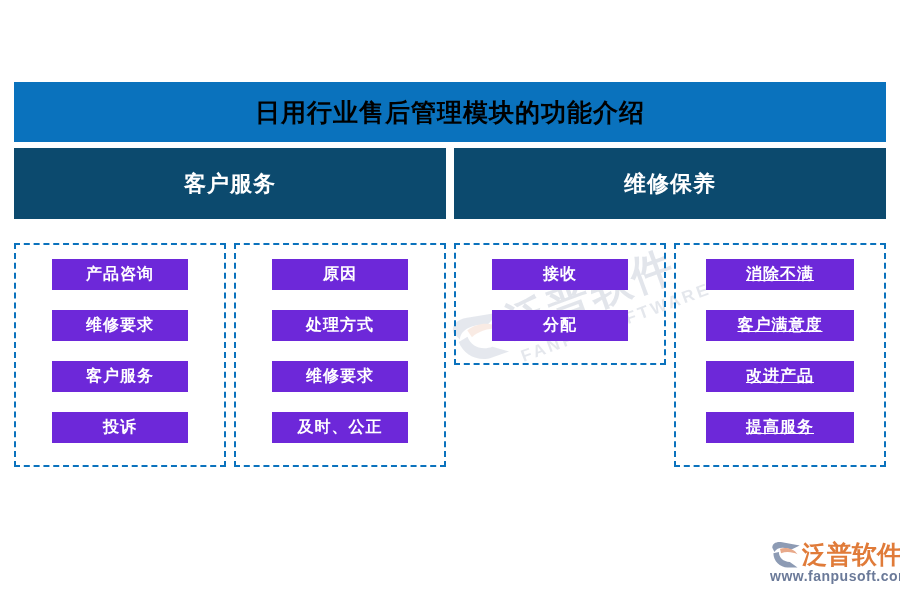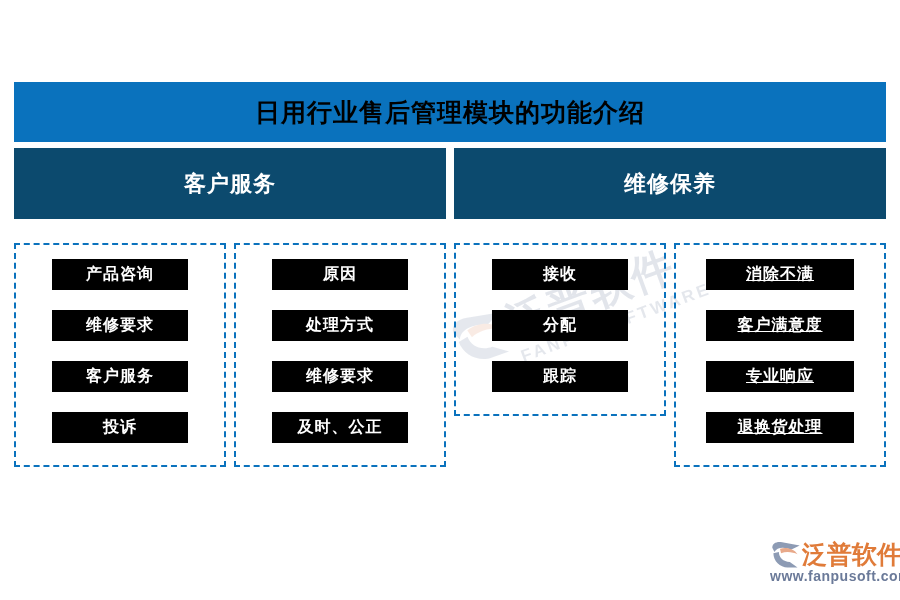--- a/index.html
+++ b/index.html
@@ -127,21 +127,21 @@
     padding: 14px 0 22px 0;
     display: flex;
     flex-direction: column;
     align-items: center;
     gap: 20px;
     background: transparent;
   }
   .item-bar {
     width: 136px;
     height: 31px;
-    background: #000000;
+    background: #6d28d9;
     color: #ffffff;
     display: flex;
     align-items: center;
     justify-content: center;
     font-size: 16px;
     font-weight: bold;
     letter-spacing: 1px;
     white-space: nowrap;
   }
   .col-wide .item-bar { width: 148px; text-decoration: underline; }
@@ -219,28 +219,27 @@
     <div class="column">
       <div class="item-bar">原因</div>
       <div class="item-bar">处理方式</div>
       <div class="item-bar">维修要求</div>
       <div class="item-bar">及时、公正</div>
     </div>
 
     <div class="column">
       <div class="item-bar">接收</div>
       <div class="item-bar">分配</div>
-      <div class="item-bar">跟踪</div>
     </div>
 
     <div class="column col-wide">
       <div class="item-bar">消除不满</div>
       <div class="item-bar">客户满意度</div>
-      <div class="item-bar">专业响应</div>
-      <div class="item-bar">退换货处理</div>
+      <div class="item-bar">改进产品</div>
+      <div class="item-bar">提高服务</div>
     </div>
 
   </div>
 
   <div class="brand">
     <svg class="brand-mark" viewBox="0 0 62 62">
       <path d="M6 14 C6 6, 14 2, 24 4 L56 10 L40 18 C30 12, 14 12, 10 22 Z" fill="#8d9bb4"></path>
       <path d="M8 24 C8 38, 20 50, 34 50 L52 50 L38 40 C26 40, 18 32, 18 22 Z" fill="#8d9bb4"></path>
       <path d="M20 16 C32 12, 46 16, 52 26 C44 22, 32 20, 22 24 Z" fill="#e8a98a"></path>
     </svg>

